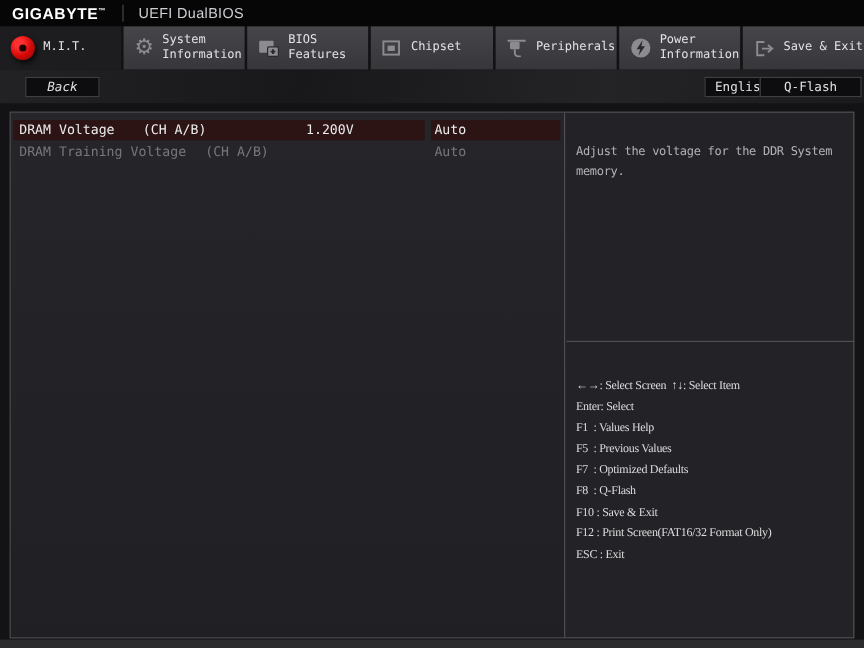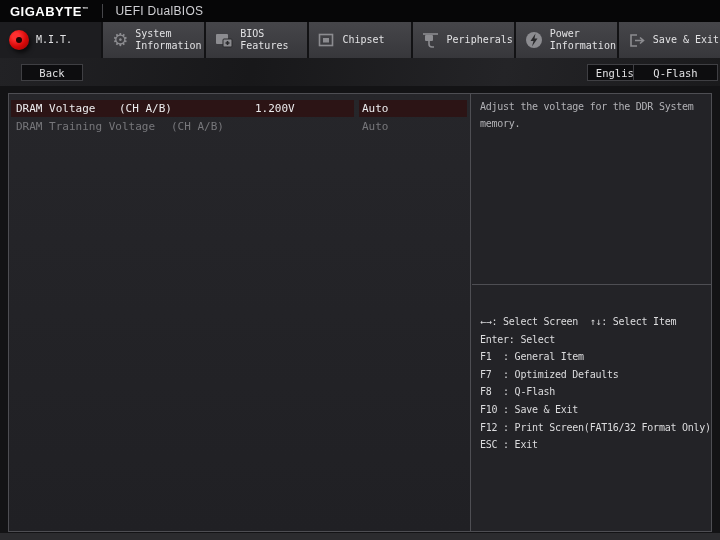--- a/index.html
+++ b/index.html
@@ -60,21 +60,21 @@
   .subbar {
     position:absolute; left:0; top:58px; width:720px; height:28px;
     background:linear-gradient(100deg, #222225 0%, #18181a 35%, #242427 70%, #1a1a1c 100%);
   }
   .btn {
     position:absolute; top:6px; height:17px;
     background:#0d0d0f; border:1px solid #3f3f43;
     color:#e0e0e2; font-size:10.5px; font-family:"DejaVu Sans Mono", monospace;
     display:flex; align-items:center; justify-content:center; cursor:default;
   }
-  .btn-back   { left:21px;  width:62px; }
+  .btn-back   { left:21px;  width:62px;font-style:italic; }
   .btn-lang   { left:587px; width:62px; }
   .btn-qflash { left:633px; width:85px; }
   
   .main {
     position:absolute; left:8px; top:93px; width:704px; height:439px;
     background:#232327; border:1px solid #4e4e53;
   }
   .left-pane {
     position:absolute; left:0; top:0; width:462px; height:437px;
     border-right:1px solid #4e4e53;
@@ -97,26 +97,27 @@
   .c-chan0   { left:110px; }
   .c-chan1   { left:162px; }
   .c-current { left:246px; }
   .c-value   { left:353px; }
   
   .right-pane {
     position:absolute; left:463px; top:0; width:240px; height:437px;
   }
   .help-box {
     position:absolute; left:0; top:0; width:240px; height:191px;
-    border-bottom:1px solid #4e4e53; padding:4px 6px 0 8px;
+    border-bottom:1px solid #4e4e53; padding:24px 6px 0 8px;
     font-size:10px; letter-spacing:-0.25px; line-height:17px; color:#b2b2b6;
   }
   .legend-box {
     position:absolute; left:0; top:192px; width:240px; height:245px;
     padding:27px 0 0 8px;
+    font-family:Liberation Serif, serif;
   }
   .legend-line {
     font-size:10px; letter-spacing:-0.25px; line-height:17.6px;
     color:#dcdcde; white-space:pre;
   }
   
   .bottom-strip {
     position:absolute; left:0; top:533px; width:720px; height:7px;
     background:#2b2b2e;
   }
@@ -203,21 +204,22 @@
       <span class="cell c-chan1">(CH A/B)</span>
       <span class="cell c-value">Auto</span>
     </div>
   </div>
 
   <div class="right-pane">
     <div class="help-box">Adjust the voltage for the DDR System memory.</div>
     <div class="legend-box">
       <div class="legend-line">←→: Select Screen  ↑↓: Select Item</div>
       <div class="legend-line">Enter: Select</div>
-      <div class="legend-line">F1  : General Item</div>
+      <div class="legend-line">F1  : Values Help</div>
+      <div class="legend-line">F5  : Previous Values</div>
       <div class="legend-line">F7  : Optimized Defaults</div>
       <div class="legend-line">F8  : Q-Flash</div>
       <div class="legend-line">F10 : Save &amp; Exit</div>
       <div class="legend-line">F12 : Print Screen(FAT16/32 Format Only)</div>
       <div class="legend-line">ESC : Exit</div>
     </div>
   </div>
 
 </div>
 

